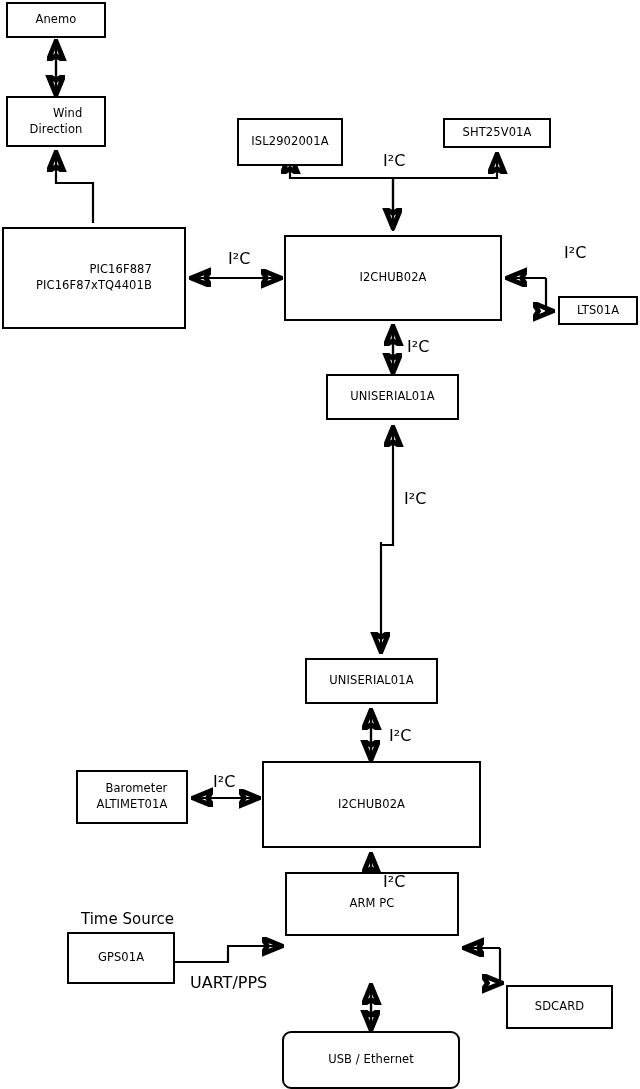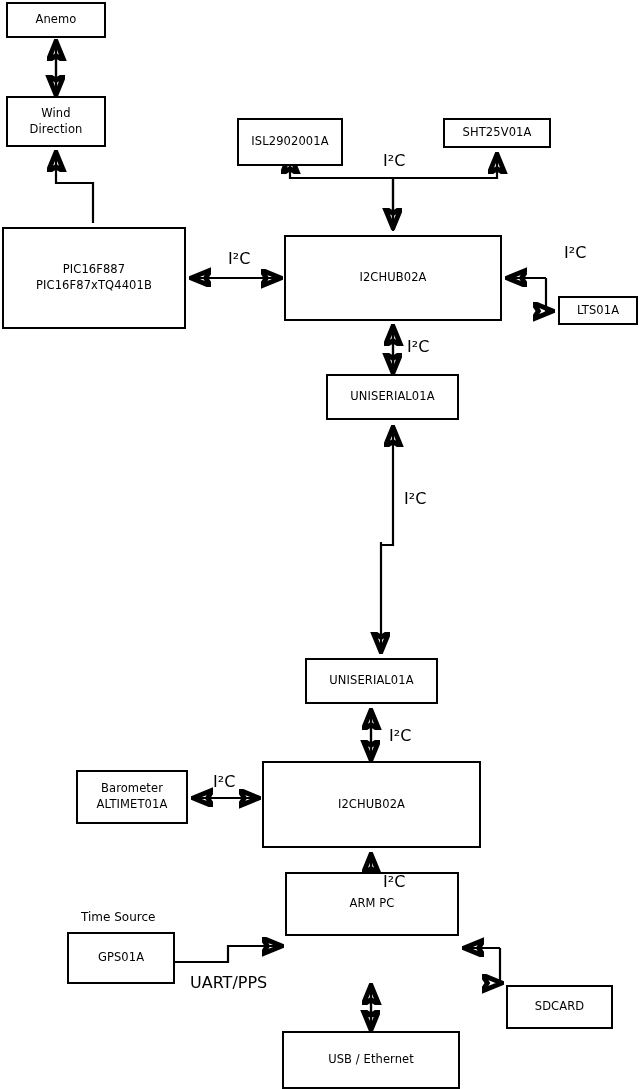--- a/index.html
+++ b/index.html
@@ -16,39 +16,39 @@
     overflow: hidden;
   }
   .node {
     position: absolute;
     box-sizing: border-box;
     border: 2px solid #000000;
     background: #ffffff;
     display: flex;
     align-items: center;
     justify-content: center;
-    text-align: center;
+    text-align: right;
     font-size: 11.5px;
     color: #000000;
     line-height: 1.35;
     letter-spacing: 0.1px;
     z-index: 3;
   }
   .node .lbl { white-space: pre-line; display: block; }
   .edge-label {
     position: absolute;
     font-size: 16px;
     color: #000000;
     white-space: nowrap;
     z-index: 4;
     background: transparent;
   }
   .free-label {
     position: absolute;
-    font-size: 12px;
+    font-size: 15px;
     color: #000000;
     white-space: nowrap;
     z-index: 4;
   }
   svg#wires {
     position: absolute;
     left: 0;
     top: 0;
     width: 640px;
     height: 1089px;
@@ -166,21 +166,21 @@
   </div>
 
   <div class="node" style="left:285px; top:872px; width:174px; height:64px;">
     <span class="lbl">ARM PC</span>
   </div>
 
   <div class="node" style="left:506px; top:961px; width:107px; height:44px;margin-top:24px;">
     <span class="lbl">SDCARD</span>
   </div>
 
-  <div class="node" style="left:282px; top:1031px; width:178px; height:58px;">
+  <div class="node" style="left:282px; top:1031px; width:178px; height:58px;border-radius:9px;">
     <span class="lbl">USB / Ethernet</span>
   </div>
 
   <div class="edge-label" style="left:383px; top:151px;">I²C</div>
   <div class="edge-label" style="left:228px; top:249px;">I²C</div>
   <div class="edge-label" style="left:564px; top:243px;">I²C</div>
   <div class="edge-label" style="left:407px; top:337px;">I²C</div>
   <div class="edge-label" style="left:404px; top:489px;">I²C</div>
   <div class="edge-label" style="left:389px; top:726px;">I²C</div>
   <div class="edge-label" style="left:213px; top:772px;">I²C</div>

